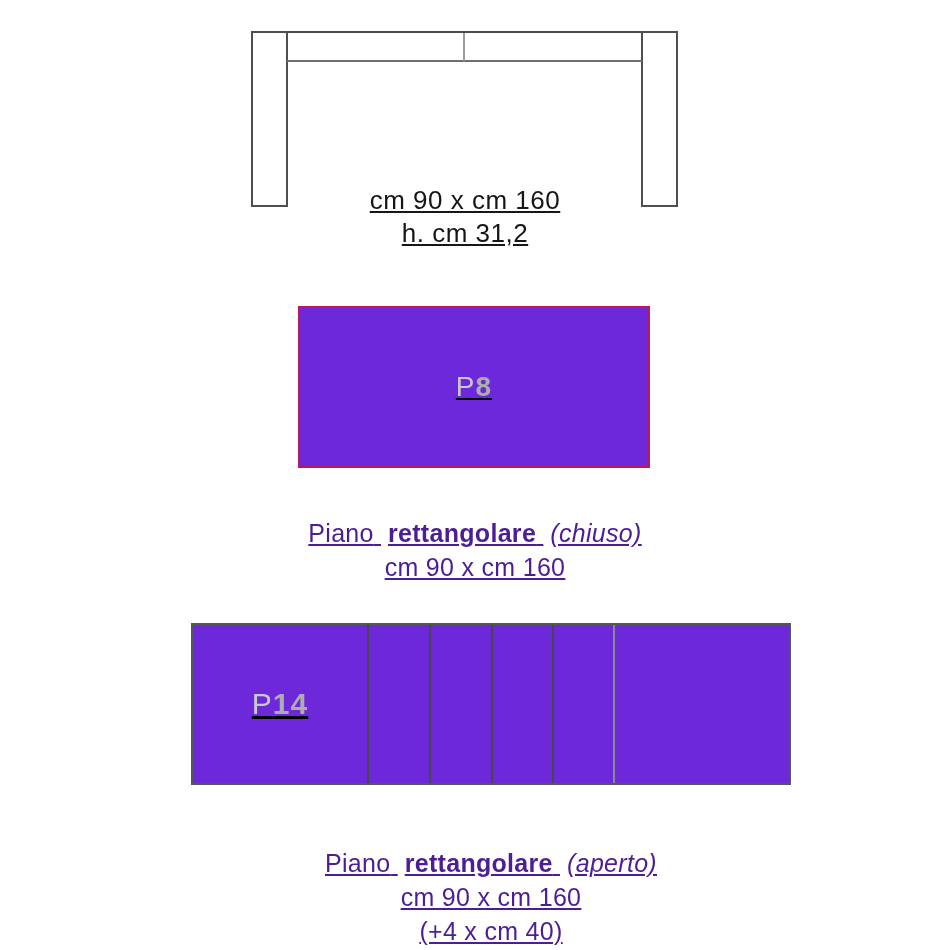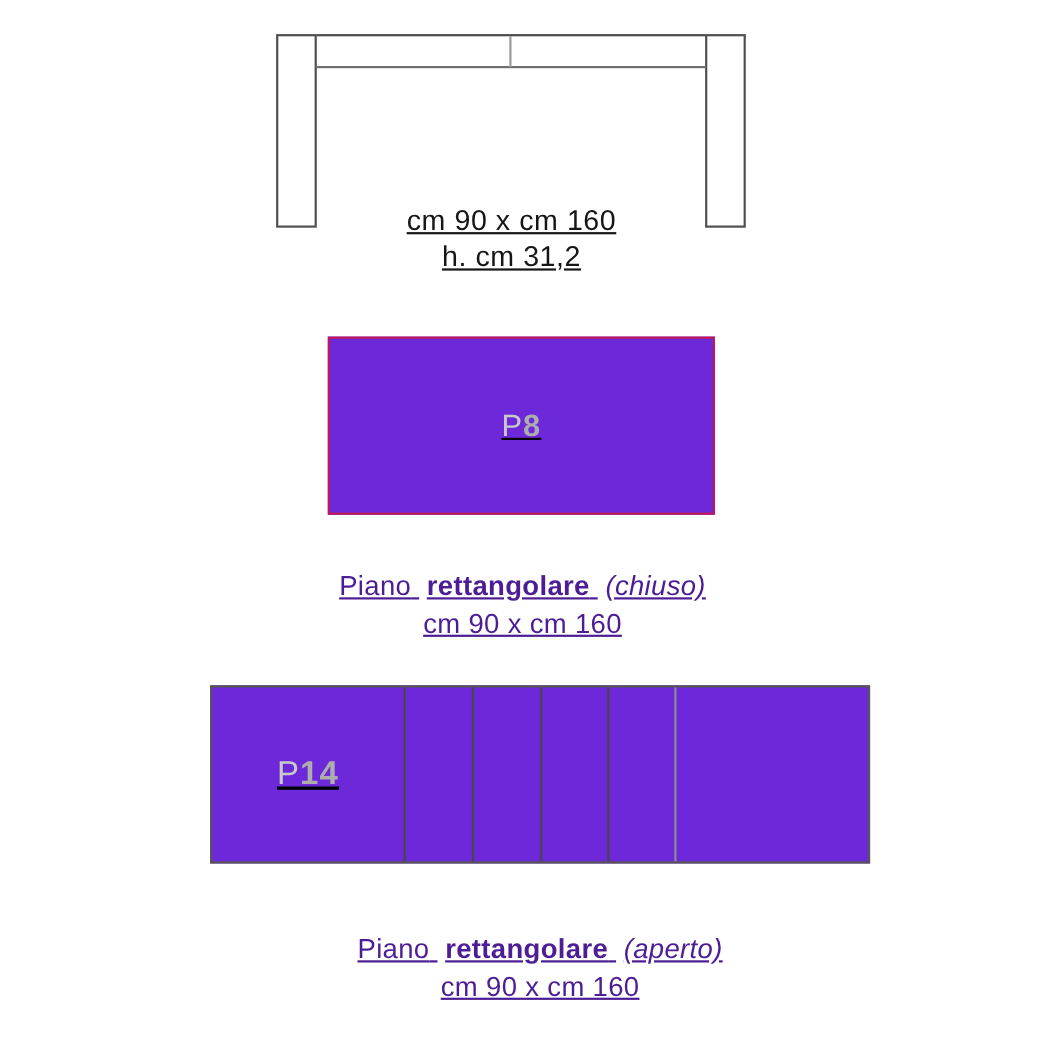--- a/index.html
+++ b/index.html
@@ -146,15 +146,16 @@
     <div class="abs leaf-divider light div-5"></div>
   </div>
 
   <div class="abs caption caption-open">
     <div>
       <span class="cap-part">Piano</span>
       <span class="cap-part cap-bold">rettangolare</span>
       <span class="cap-part cap-italic">(aperto)</span>
     </div>
     <div>cm 90 x cm 160</div>
+    <div>(+4 x cm 40)</div>
   </div>
 
 </div>
 
 </body></html>

